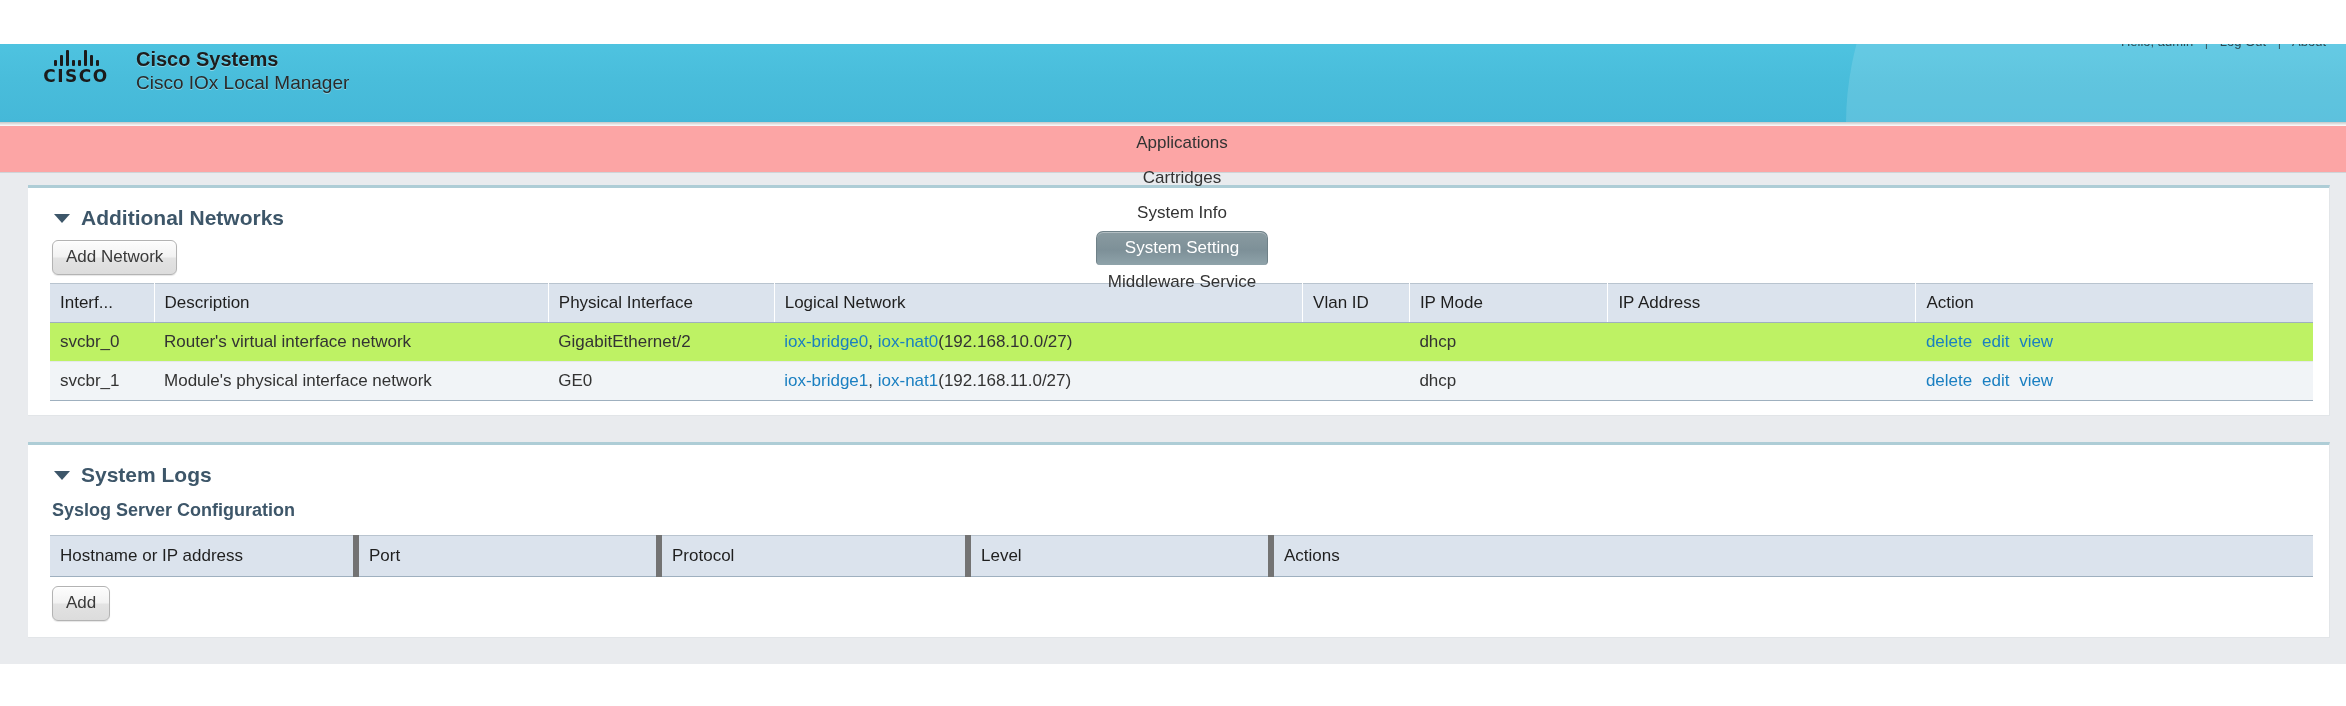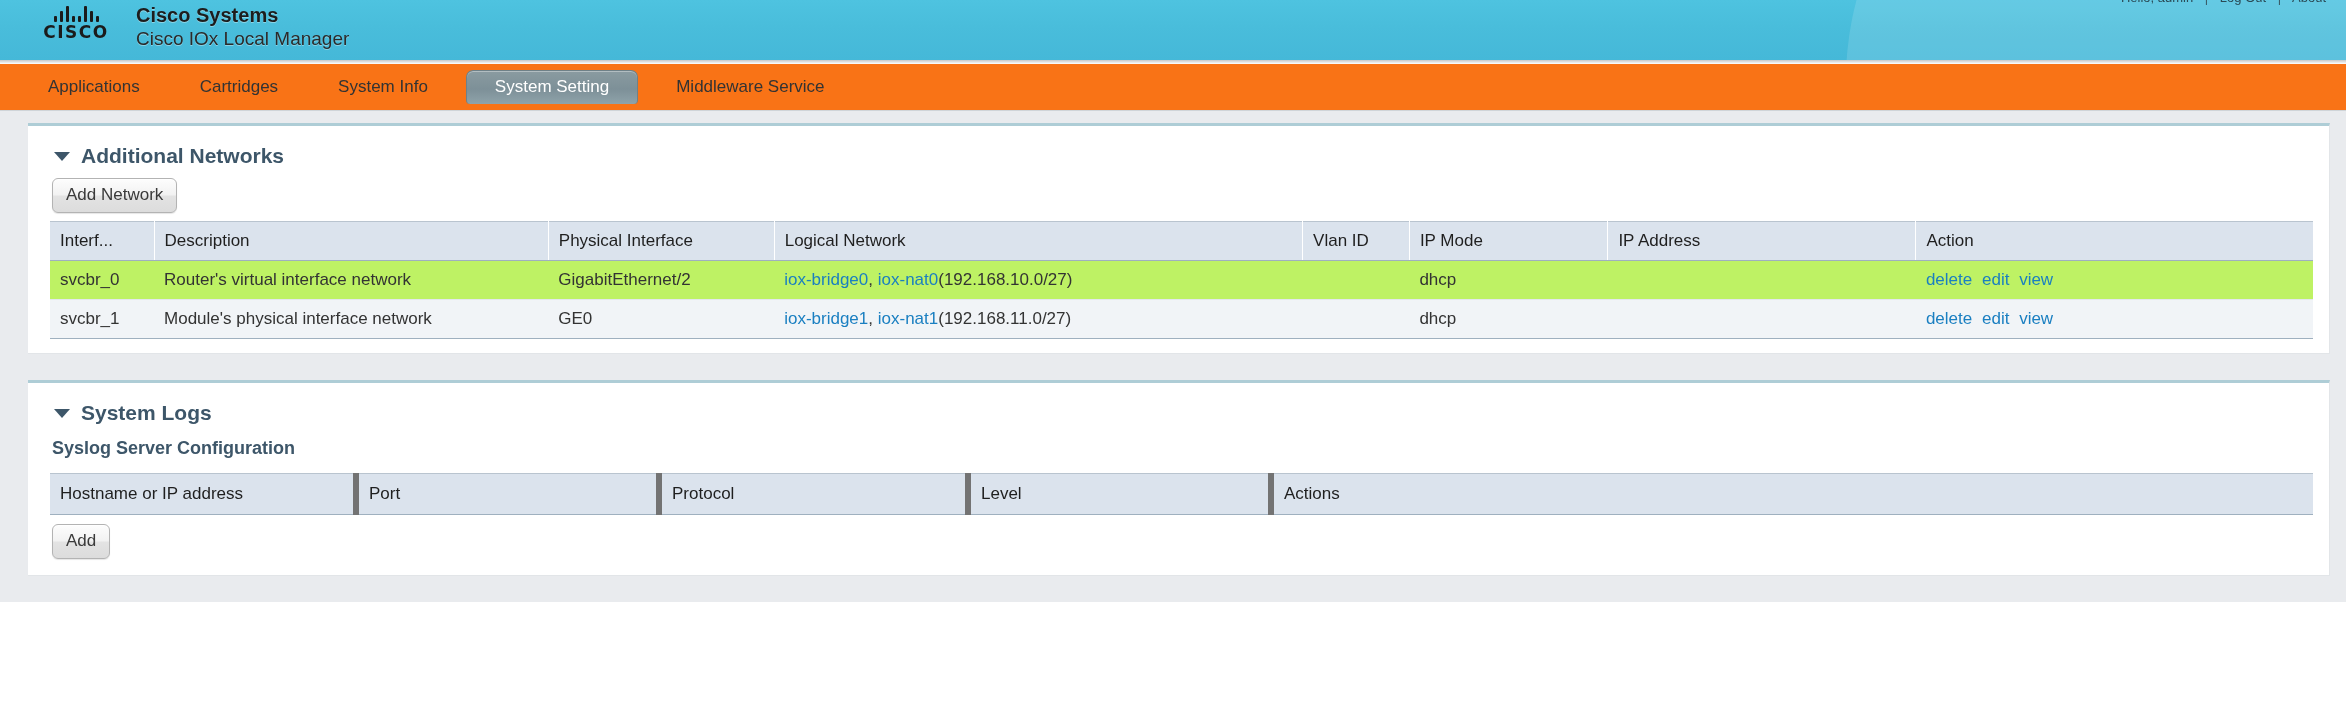--- a/index.html
+++ b/index.html
@@ -11,23 +11,24 @@
     height: 706px;
     background: #ffffff;
     font-family: "Liberation Sans", sans-serif;
     overflow: hidden;
     color: #333;
   }
 
   
   .masthead {
     position: relative;
-    height: 60px;
+    height: 78px;
     background: linear-gradient(to bottom, #4ec3e0 0%, #49bddb 45%, #45b8d8 100%);
     overflow: hidden;
+    margin-top: 44px;
   }
   .masthead::after {
     content: "";
     position: absolute;
     right: -120px;
     top: -230px;
     width: 620px;
     height: 620px;
     border-radius: 50%;
     background: rgba(255,255,255,0.13);
@@ -107,25 +108,26 @@
 
   .masthead-shadow {
     height: 4px;
     background: linear-gradient(to bottom, rgba(0,0,0,0.22), rgba(0,0,0,0));
   }
 
   
   .navbar {
     position: relative;
     height: 46px;
-    background: #f97316;
+    background: #fca5a5;
     border-bottom: 1px solid #cfd4d8;
     padding-left: 18px;
     display: flex;
     align-items: center;
+    flex-direction: column;
   }
   .nav-tab {
     font-size: 17px;
     color: #333333;
     padding: 7px 22px 8px;
     margin: 0 8px;
     border-radius: 6px 6px 0 0;
     cursor: pointer;
     white-space: nowrap;
     line-height: 20px;

